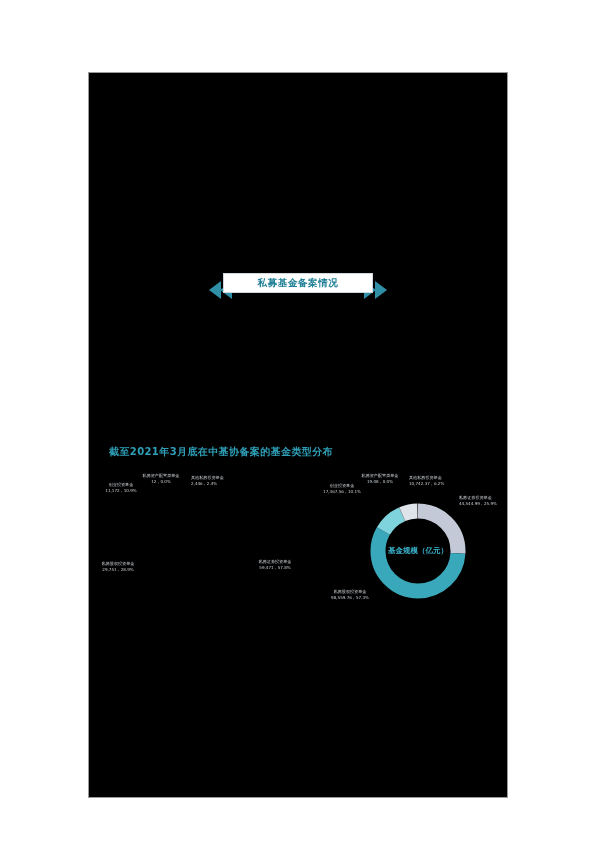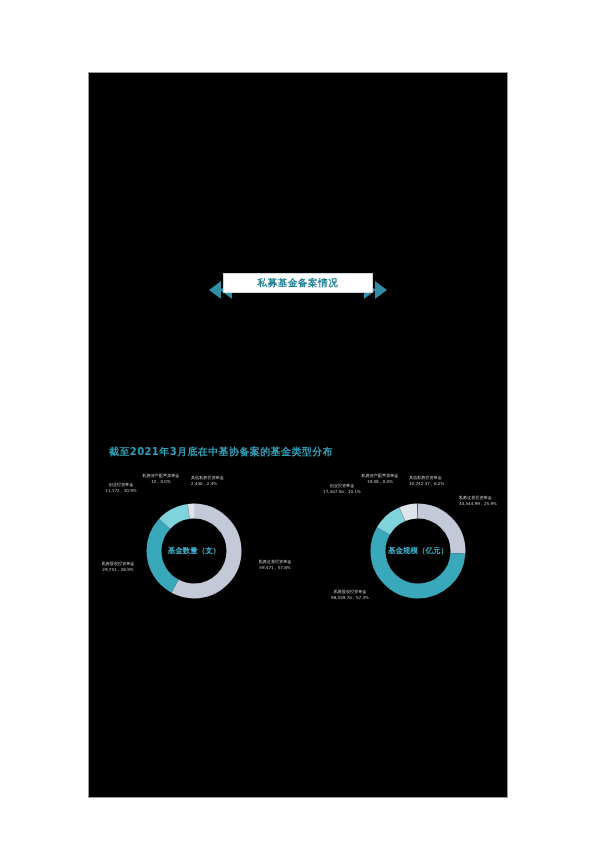--- a/index.html
+++ b/index.html
@@ -186,35 +186,20 @@
       </div>
     </div>
   </div>
 
   <div id="section-heading">截至2021年3月底在中基协备案的基金类型分布</div>
 
   <div id="charts">
 
     <div class="chart-block left">
 
-      <div class="donut-holder">
-        <svg class="donut-svg" width="104" height="104" viewBox="0 0 104 104">
-          <g transform="rotate(-90 52 52)">
-
-            <circle cx="52" cy="52" r="40" fill="none" stroke="#c3c9d6" stroke-width="15" stroke-dasharray="145.27 106.06" stroke-dashoffset="0"></circle>
-            <circle cx="52" cy="52" r="40" fill="none" stroke="#3aa8bb" stroke-width="15" stroke-dasharray="72.63 178.70" stroke-dashoffset="-145.27"></circle>
-            <circle cx="52" cy="52" r="40" fill="none" stroke="#7fd3dd" stroke-width="15" stroke-dasharray="27.39 223.94" stroke-dashoffset="-217.90"></circle>
-            <circle cx="52" cy="52" r="40" fill="none" stroke="#ffffff" stroke-width="15" stroke-dasharray="0.30 251.03" stroke-dashoffset="-245.29"></circle>
-            <circle cx="52" cy="52" r="40" fill="none" stroke="#dfe3ea" stroke-width="15" stroke-dasharray="6.03 245.30" stroke-dashoffset="-245.59"></circle>
-          </g>
-        </svg>
-        <div class="donut-center">
-          <span class="donut-center-text">基金数量（支）</span>
-        </div>
-      </div>
 
       <div class="lbl ctr" style="left:44px; top:2px; width:56px;">
         <span class="nm">私募资产配置类基金</span>
         <span class="vl">12，0.0%</span>
       </div>
 
       <div class="lbl lft" style="left:102px; top:4px; width:70px;">
         <span class="nm">其他私募投资基金</span>
         <span class="vl">2,446，2.4%</span>
       </div>

